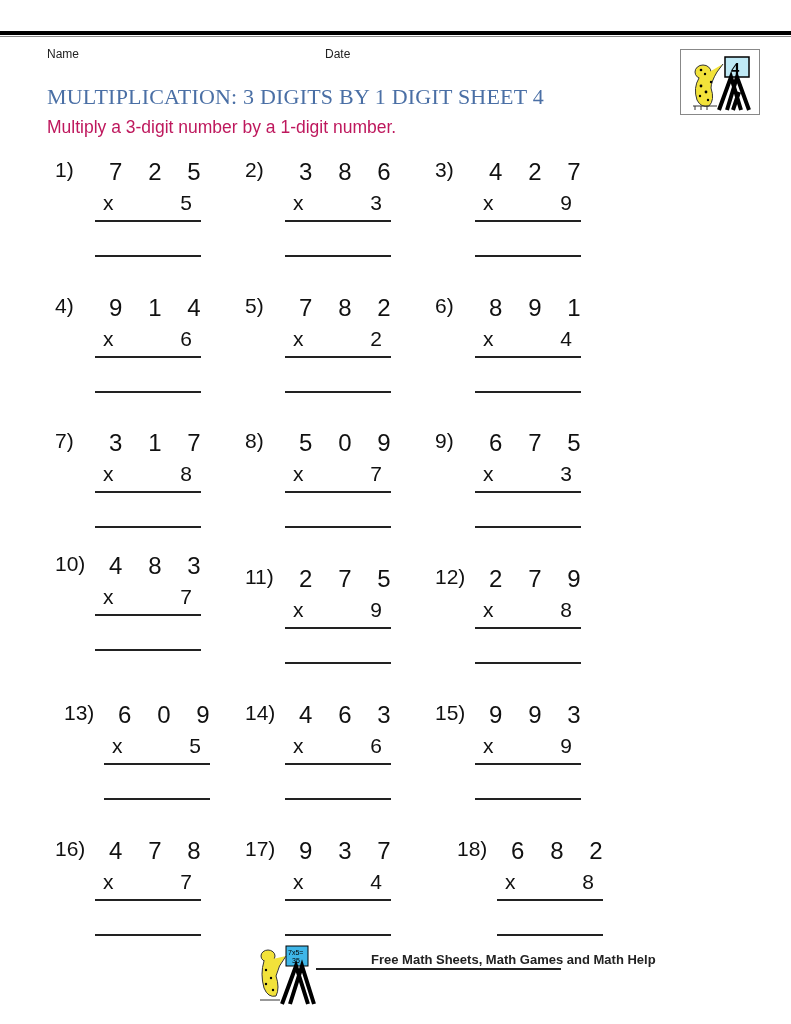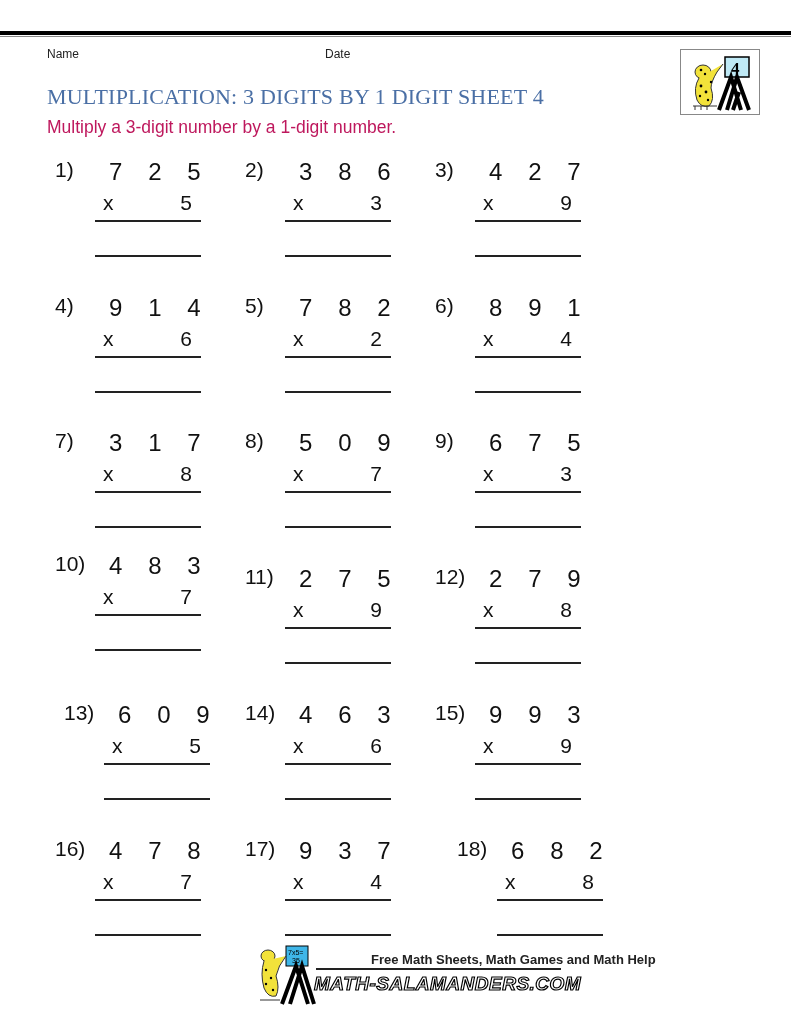--- a/index.html
+++ b/index.html
@@ -215,14 +215,13 @@
     <ellipse cx="12" cy="12" rx="7" ry="6" fill="#f2e23a" stroke="#333" stroke-width="1"></ellipse>
     <path d="M8 17 Q4 30 8 44 Q12 54 20 52 Q24 44 20 32 Q22 22 30 12" stroke="#333" stroke-width="1" fill="#f2e23a"></path>
     <circle cx="10" cy="26" r="1.2" fill="#000"></circle>
       <circle cx="15" cy="34" r="1.2" fill="#000"></circle>
     <circle cx="10" cy="40" r="1.2" fill="#000"></circle>
       <circle cx="17" cy="46" r="1.2" fill="#000"></circle>
     <path d="M4 56 L24 56" stroke="#333" stroke-width="1"></path>
   </svg>
   <span class="footer-tag">Free Math Sheets, Math Games and Math Help</span>
   <div class="footer-rule"></div>
-  <span class="footer-brand">MATH-SALAMANDERS.COM</span>
 </div>
 
 </body></html>

